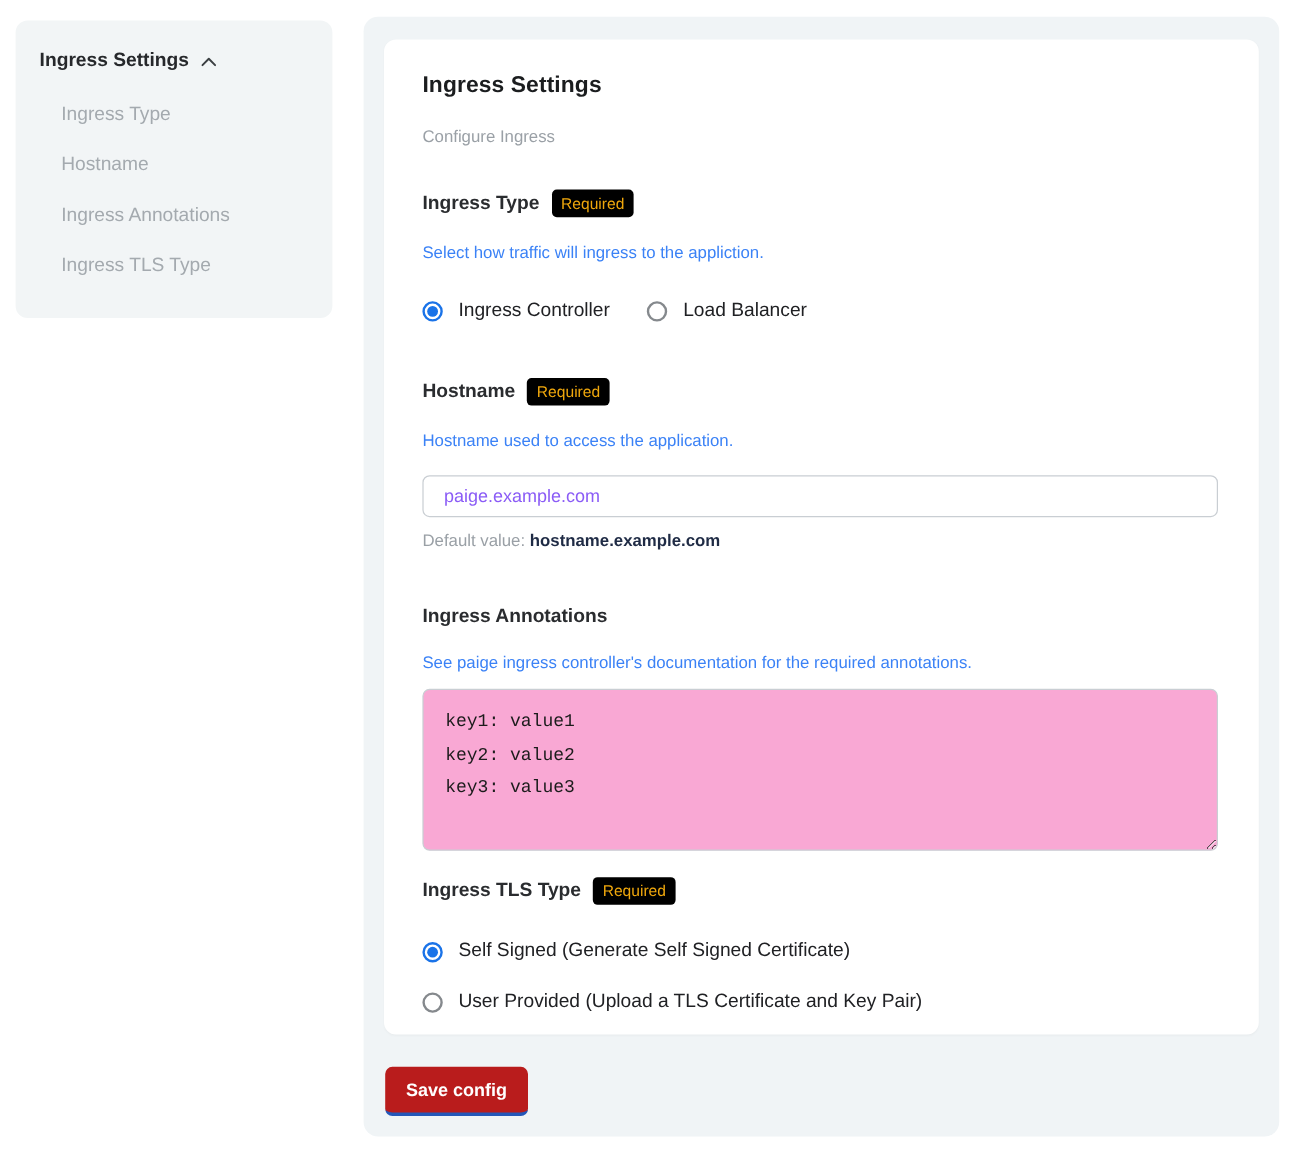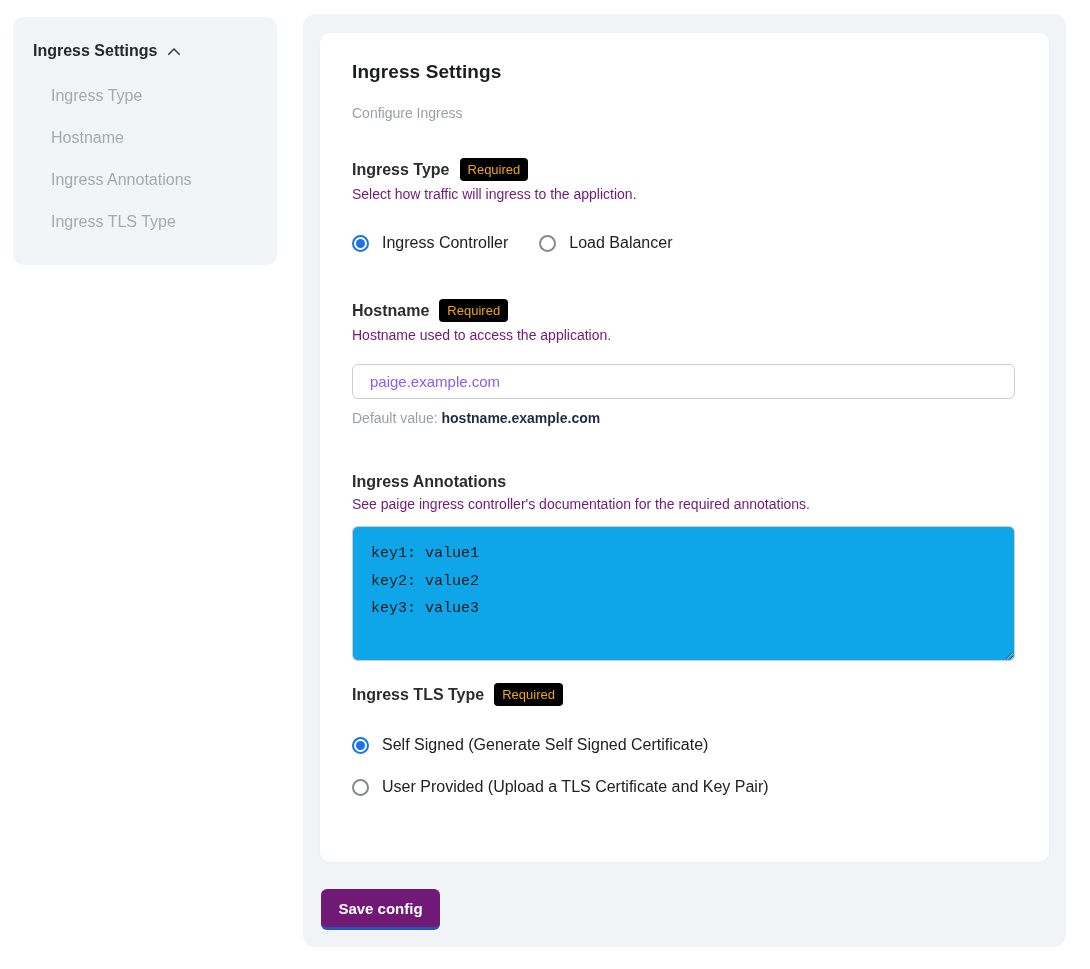--- a/index.html
+++ b/index.html
@@ -56,21 +56,21 @@
 
   
   .section-label-row { display: flex; align-items: center; gap: 10px; }
   .section-label { font-size: 16px; font-weight: 600; color: #2a2c2f; }
   .required-badge {
     background: #000000; color: #efa70c;
     font-size: 13px; padding: 4px 8px;
     border-radius: 4px;
     font-weight: 400;
   }
-  .helper-text { font-size: 14px; color: #701a75; margin-top: 5px; }
+  .helper-text { font-size: 14px; color: #3b82f6; margin-top: 21px; }
 
   .section-ingress-type { margin-top: 37px; }
   .section-hostname   { margin-top: 47px; }
   .section-annotations{ margin-top: 47px; }
   .section-tls        { margin-top: 22px; }
 
   
   .radio-row-inline { display: flex; align-items: center; gap: 31px; margin-top: 32px; }
   .radio-option { display: flex; align-items: center; gap: 13px; cursor: pointer; }
   .radio-circle {
@@ -108,31 +108,31 @@
   .annotations-textarea {
     display: block;
     width: 663px; height: 135px;
     margin-top: 14px;
     border: 1px solid #c9ced3;
     border-radius: 6px;
     padding: 13px 18px;
     font-family: "Liberation Mono", monospace;
     font-size: 15px; line-height: 27.5px;
     color: #1b1b1b;
-    background: #0ea5e9;
+    background: #f9a8d4;
     resize: both;
     outline: none;
     overflow: hidden;
   }
 
   
   .save-button {
     margin-top: 27px; margin-left: 1px;
     width: 119px; height: 41px;
-    background: #701a75;
+    background: #b91c1c;
     border: none;
     border-bottom: 3px solid #2456b8;
     border-radius: 6px;
     color: #ffffff;
     font-size: 15px; font-weight: 700;
     font-family: "Liberation Sans", sans-serif;
     cursor: pointer;
   }
 </style>
 </head>

